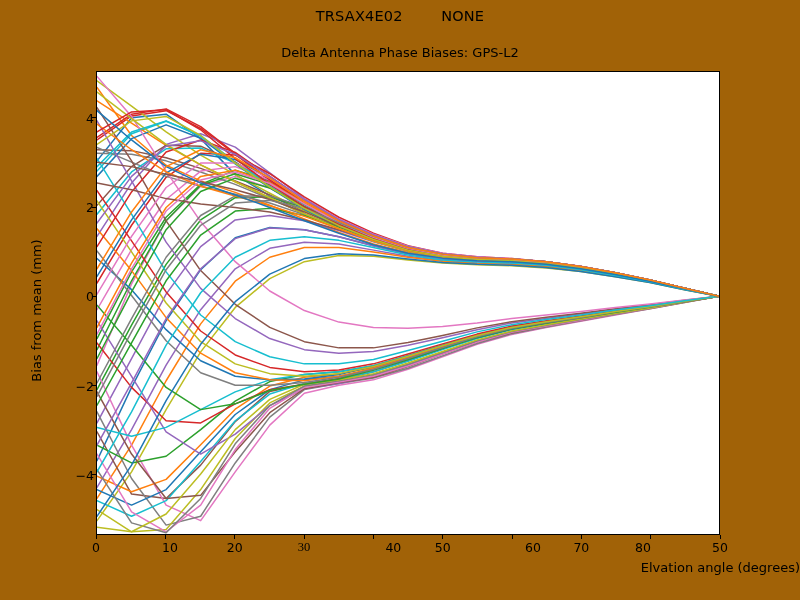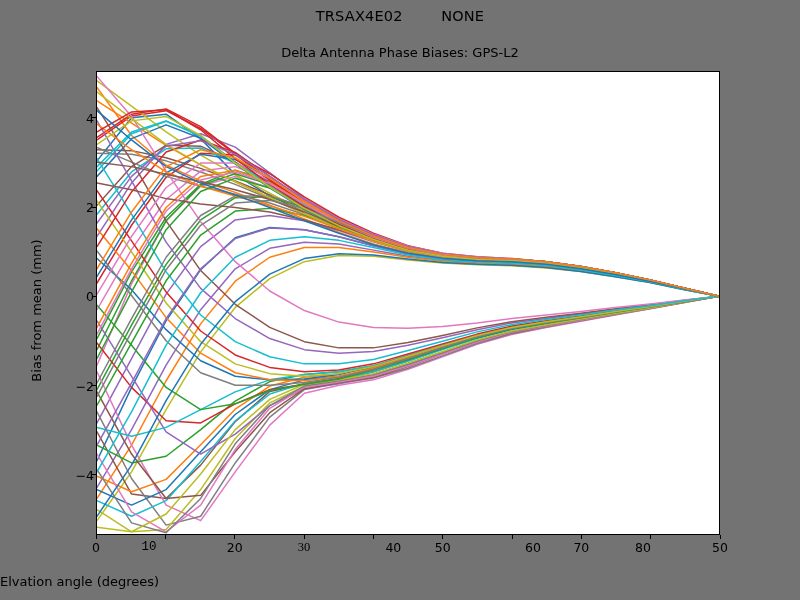--- a/index.html
+++ b/index.html
@@ -4,21 +4,21 @@
 <style>
   html, body {
     margin: 0;
     padding: 0;
     background: #ffffff;
   }
   #figure {
     position: relative;
     width: 800px;
     height: 600px;
-    background: #737373;
+    background: #a16207;
     font-family: "DejaVu Sans", sans-serif;
     overflow: hidden;
   }
   #suptitle {
     position: absolute;
     left: 0;
     top: 8px;
     width: 800px;
     text-align: center;
     font-size: 14.5px;
@@ -81,24 +81,23 @@
   .ytick-mark {
     height: 1.1px;
     width: 4px;
     left: 92px;
   }
   #xlabel {
     position: absolute;
     left: 0;
     top: 560px;
     width: 800px;
-    text-align: left;
+    text-align: right;
     font-size: 13px;
     color: #000000;
-    margin-top: 14px;
   }
   #ylabel {
     position: absolute;
     left: -64px;
     top: 303px;
     width: 200px;
     text-align: center;
     font-size: 13px;
     color: #000000;
     transform: rotate(-90deg);
@@ -187,21 +186,21 @@
         <polyline points="0.00,401.54 34.67,341.31 69.33,274.38 104.00,221.74 138.67,186.05 173.33,169.09 208.00,165.52 242.67,169.09 277.33,176.23 312.00,183.82 346.67,188.72 381.33,190.95 416.00,191.85 450.67,194.08 485.33,198.54 520.00,204.34 554.67,210.58 589.33,218.17 624.00,225.31" fill="none" stroke="#17becf" stroke-width="1.5" stroke-linejoin="round" stroke-linecap="round"></polyline>
         <polyline points="0.00,38.82 34.67,68.26 69.33,95.03 104.00,111.54 138.67,123.58 173.33,136.08 208.00,149.46 242.67,161.95 277.33,173.55 312.00,182.03 346.67,186.94 381.33,189.62 416.00,190.51 450.67,193.18 485.33,197.65 520.00,203.45 554.67,210.14 589.33,217.72 624.00,225.31" fill="none" stroke="#1f77b4" stroke-width="1.5" stroke-linejoin="round" stroke-linecap="round"></polyline>
         <polyline points="0.00,197.65 34.67,140.54 69.33,95.03 104.00,78.08 138.67,86.11 173.33,106.63 208.00,129.83 242.67,149.46 277.33,164.63 312.00,176.23 346.67,182.92 381.33,186.49 416.00,187.83 450.67,190.51 485.33,195.42 520.00,201.66 554.67,208.80 589.33,217.28 624.00,225.31" fill="none" stroke="#ff7f0e" stroke-width="1.5" stroke-linejoin="round" stroke-linecap="round"></polyline>
       </svg>
   </div>
 
   <div id="ticks-x">
       <div class="tick-mark xtick-mark" style="left: 95.5px;"></div>
       <div class="tick-label xtick-label" style="left: 96px;">0</div>
       <div class="tick-mark xtick-mark" style="left: 164.833px;"></div>
-      <div class="tick-label xtick-label" style="left: 149px; font-family: Liberation Mono, monospace;">10</div>
+      <div class="tick-label xtick-label" style="left: 170px;">10</div>
       <div class="tick-mark xtick-mark" style="left: 234.167px;"></div>
       <div class="tick-label xtick-label" style="left: 234.667px;">20</div>
       <div class="tick-mark xtick-mark" style="left: 303.5px;"></div>
       <div class="tick-label xtick-label" style="left: 304px; font-family: Liberation Serif, serif;">30</div>
       <div class="tick-mark xtick-mark" style="left: 372.833px;"></div>
       <div class="tick-label xtick-label" style="left: 373.333px; margin-left: 20px;">40</div>
       <div class="tick-mark xtick-mark" style="left: 442.167px;"></div>
       <div class="tick-label xtick-label" style="left: 442.667px;">50</div>
       <div class="tick-mark xtick-mark" style="left: 511.5px;"></div>
       <div class="tick-label xtick-label" style="left: 512px; margin-left: 21px;">60</div>

